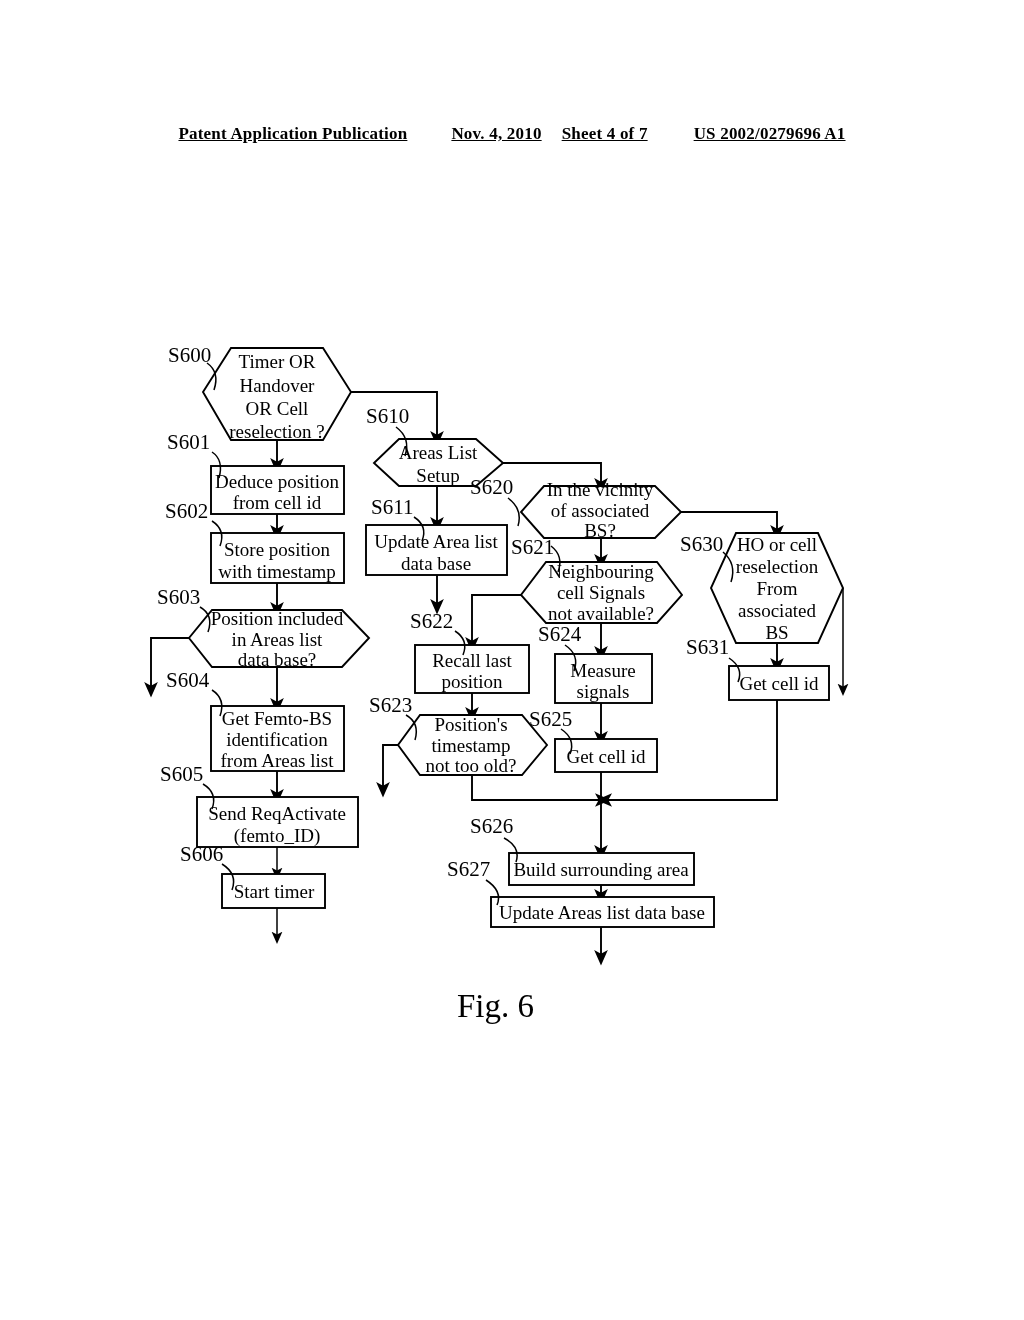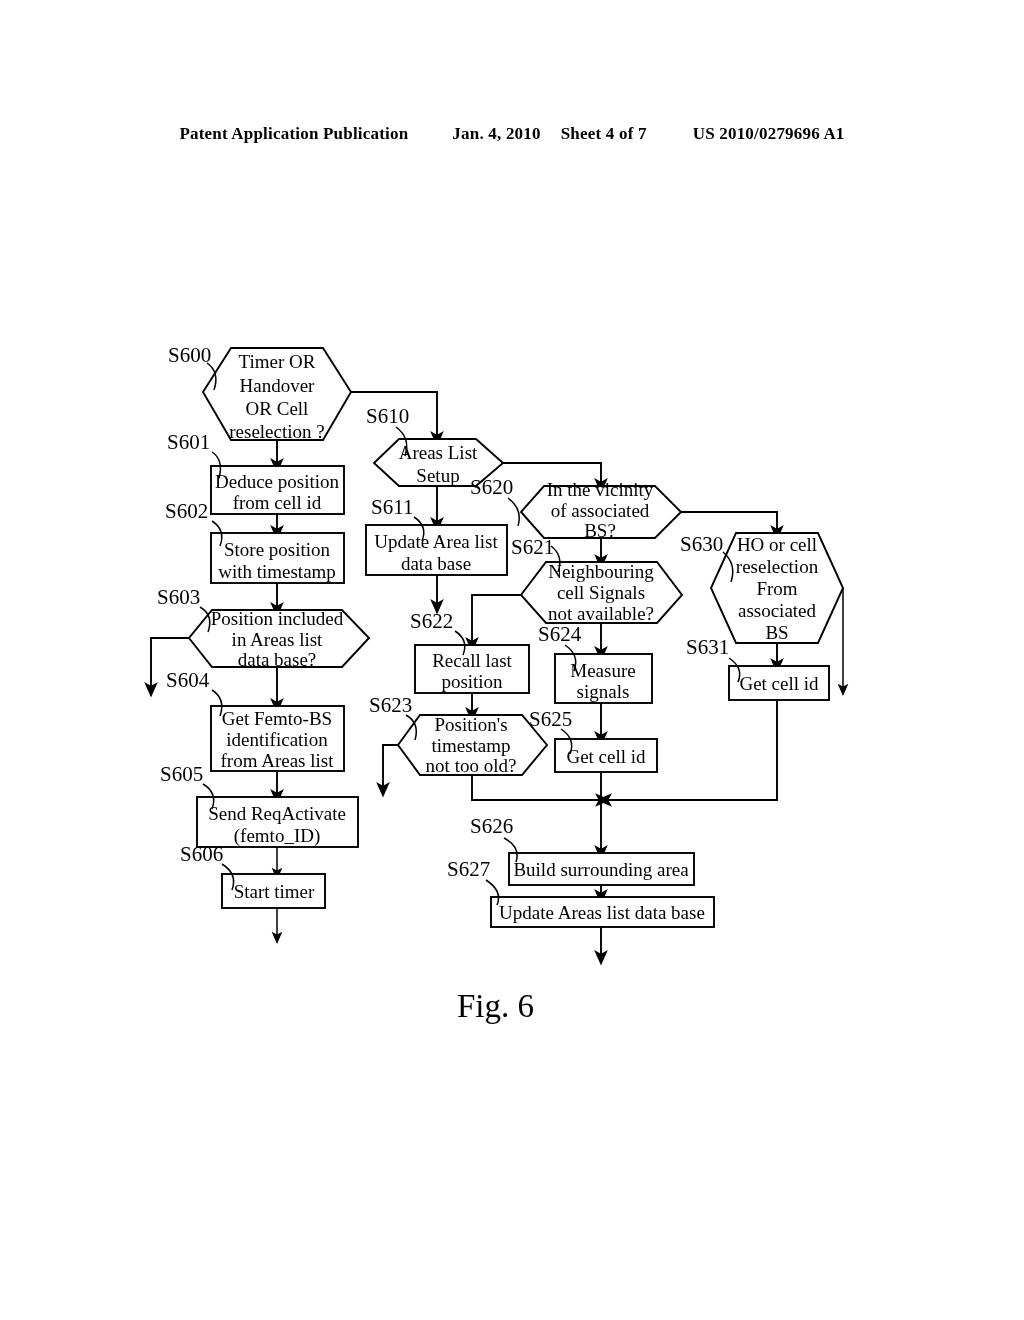--- a/index.html
+++ b/index.html
@@ -1,41 +1,41 @@
 <!DOCTYPE html>
 <html><head>
 <meta charset="utf-8">
 <style>
   html,body{margin:0;padding:0;background:#fff;}
   body{width:1024px;height:1320px;font-family:"Liberation Serif",serif;color:#000;}
   #page{position:relative;width:1024px;height:1320px;background:#fff;overflow:hidden;}
   .hdr{position:absolute;top:88px;left:0;width:1024px;display:flex;justify-content:center;align-items:baseline;
-       font-family:"Liberation Serif",serif;font-weight:bold;font-size:17px;letter-spacing:.2px;}
+       font-family:"Liberation Serif",serif;font-weight:bold;font-size:17px;letter-spacing:.2px;text-decoration:underline;}
   .hdr span{white-space:nowrap;}
   .hdr .h1{margin-right:44px;}
   .hdr .h2{margin-right:20px;}
   .hdr .h3{margin-right:46px;margin-top:36px;}
   svg{position:absolute;top:0;left:0;}
   .nodetext{font-family:"Liberation Serif",serif;font-size:19px;fill:#000;}
   .stepid{font-family:"Liberation Serif",serif;font-size:21px;fill:#000;}
   .figcap{font-family:"Liberation Serif",serif;font-size:33px;fill:#000;}
   .shape{fill:#fff;stroke:#000;stroke-width:1.9;}
   .edge{stroke:#000;stroke-width:1.9;fill:none;}
   .thin{stroke:#000;stroke-width:1.5;fill:none;}
 </style>
 </head>
 <body>
 
 <div id="page">
 
   <div class="hdr">
     <span class="h1">Patent Application Publication</span>
-    <span class="h2">Jan. 4, 2010</span>
+    <span class="h2">Nov. 4, 2010</span>
     <span class="h3">Sheet 4 of 7</span>
-    <span class="h4">US 2010/0279696 A1</span>
+    <span class="h4">US 2002/0279696 A1</span>
   </div>
 
   <svg width="1024" height="1320" viewBox="0 0 1024 1320">
     <defs>
       <marker id="ah" markerWidth="9" markerHeight="9" refX="4.2" refY="4" orient="auto">
         <path d="M0,0.4 L8.2,4 L0,7.6 L1.9,4 Z" fill="#000"></path>
       </marker>
     </defs>
 
     <g>

